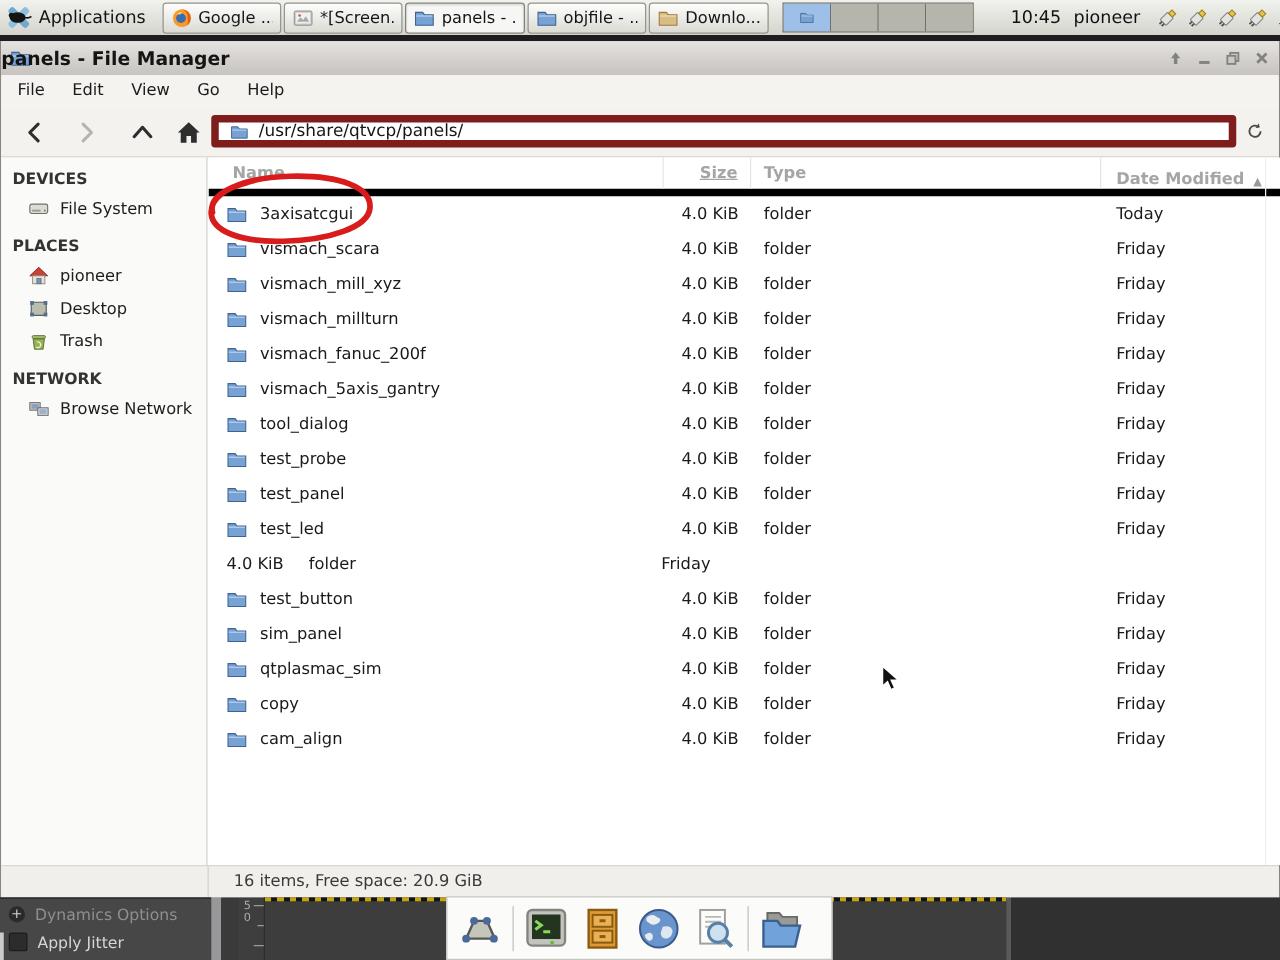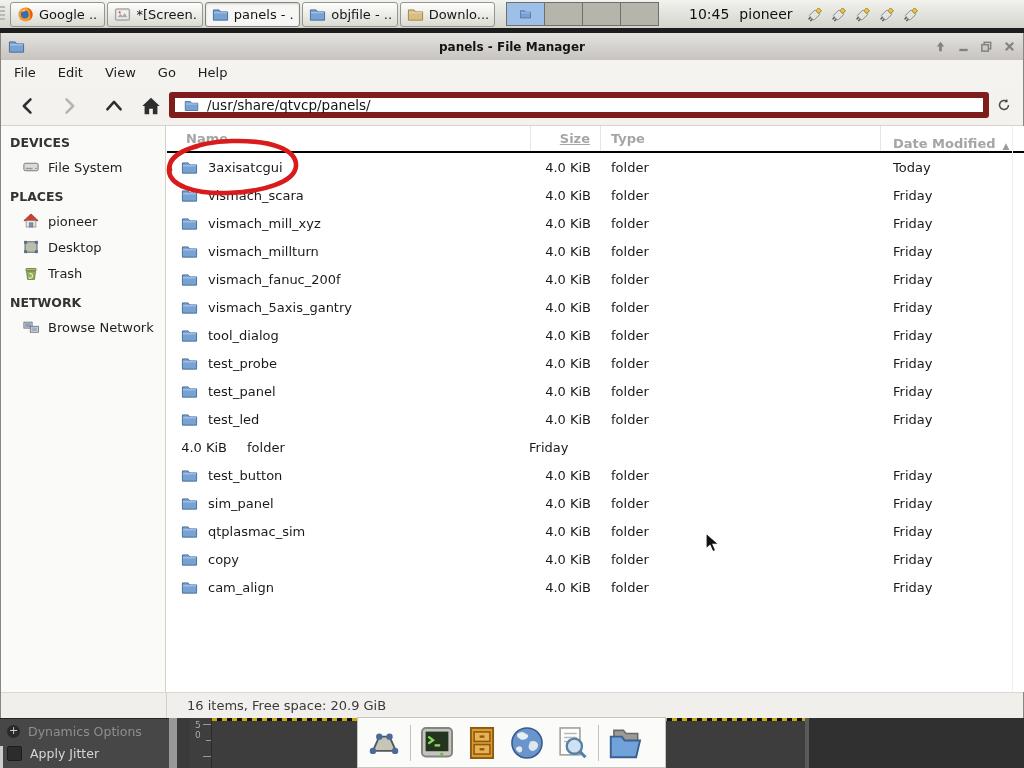--- a/index.html
+++ b/index.html
@@ -36,22 +36,22 @@
   
   #gap-top{left:0;top:28px;width:1024px;height:5px;background:#1d1d1d;}
 
   
   #fm{left:0;top:33px;width:1024px;height:685px;background:#ffffff;
       border-left:1px solid #8a867f;border-right:1px solid #8a867f;box-sizing:border-box;}
   #titlebar{left:0;top:0;width:100%;height:27px;
     background:linear-gradient(#e5e3e0,#c7c3be);border-bottom:1px solid #a49f98;
     display:flex;align-items:center;position:absolute;}
   #title-ic{margin-left:6px;}
-  #title-text{position:absolute;left:0;right:0;text-align:center;
-    font-weight:bold;font-size:12px;color:#141414;}
+  #title-text{position:absolute;left:0;right:0;
+    font-weight:bold;font-size:15px;color:#141414;}
   #win-btns{position:absolute;right:6px;top:0;height:100%;display:flex;align-items:center;gap:7px;}
   .wbtn{width:16px;height:16px;display:flex;align-items:center;justify-content:center;}
 
   #menubar{left:0;top:27px;width:100%;height:26px;background:#f4f3f0;position:absolute;
     display:flex;align-items:center;padding-left:2px;box-sizing:border-box;}
   .menu-item{padding:12px 11px;font-size:13px;color:#1c1c1c;line-height:26px;}
 
   #toolbar{left:0;top:53px;width:100%;height:40px;background:#f3f2ef;position:absolute;
     border-bottom:1px solid #d6d3ce;box-sizing:border-box;}
   .nav-btn{position:absolute;top:7px;width:26px;height:26px;display:flex;align-items:center;justify-content:center;}
@@ -62,21 +62,21 @@
     display:flex;align-items:center;justify-content:center;}
 
   #sidebar{left:0;top:93px;width:165px;height:566px;background:#fafaf8;position:absolute;
     border-right:1px solid #d4d1cb;box-sizing:border-box;}
   .sb-row.kind-header{font-weight:bold;font-size:12.5px;color:#333;padding:9px 6px 4px 9px;}
   .sb-row.kind-item{display:flex;align-items:center;gap:8px;padding:4px 2px 4px 21px;
     font-size:13px;color:#1e1e1e;}
   .sb-ic{width:18px;height:18px;flex:0 0 auto;}
 
   #listarea{left:166px;top:93px;width:857px;height:566px;background:#fff;position:absolute;}
-  #list-header{display:flex;height:25px;align-items:center;border-bottom:2px solid #000000;
+  #list-header{display:flex;height:25px;align-items:center;border-bottom:6px solid #000000;
     font-weight:bold;font-size:13px;color:#a5a5a3;}
   .hcell{box-sizing:border-box;height:100%;display:flex;align-items:center;border-right:1px solid #e6e6e4;}
   .hc-name{width:364px;padding-left:19px;}
   .hc-size{width:70px;justify-content:flex-end;padding-right:10px;text-decoration:underline;}
   .hc-type{width:280px;padding-left:10px;}
   .hc-date{flex:1;padding-left:12px;border-right:none;align-items:flex-end;}
   .sort-arrow{font-size:9px;margin-left:7px;color:#9a9a98;}
   .file-row{display:flex;height:28px;align-items:center;font-size:13px;color:#1a1a1a;}
   .cell{box-sizing:border-box;}
   .c-name{width:364px;display:flex;align-items:center;gap:9px;padding-left:13px;}
@@ -222,20 +222,32 @@
       <path d="M3 8 h7 l1.8 2.4 H21.5 L19 21 H3 Z" fill="#72a2da" stroke="#3a6090" stroke-width="1.2"></path>
     </symbol>
     <symbol id="i-refresh" viewBox="0 0 24 24">
       <path d="M18 12 a6 6 0 1 1 -2 -4.5" fill="none" stroke="#4a4a46" stroke-width="2"></path>
       <path d="M16 3.5 l1 4.5 -4.5 0.5z" fill="#4a4a46"></path>
     </symbol>
   </defs>
 </svg>
 
 <div id="top-panel" class="abs">
+  <div id="app-menu">
+    <svg width="22" height="22" viewBox="0 0 24 24">
+      <g>
+        <rect x="1" y="9" width="22" height="6" rx="2" fill="#6fa8d0" transform="rotate(45 12 12)"></rect>
+        <rect x="1" y="9" width="22" height="6" rx="2" fill="#8cc0e2" transform="rotate(-45 12 12)"></rect>
+        <ellipse cx="11" cy="12" rx="7" ry="4.5" fill="#141414"></ellipse>
+        <circle cx="5.5" cy="10" r="2.2" fill="#141414"></circle>
+        <path d="M17 12 q4 1 6 -1" stroke="#141414" stroke-width="1.5" fill="none"></path>
+      </g>
+    </svg>
+    <span>Applications</span>
+  </div>
   <div class="grip"></div>
   <div id="taskbar">
 
       <div class="tb-btn" style="width:86px;">
         <svg width="17" height="17" viewBox="0 0 24 24">
           <use href="#i-firefox"></use>
         </svg>
         <span class="tb-label">Google ...</span>
       </div>
 

